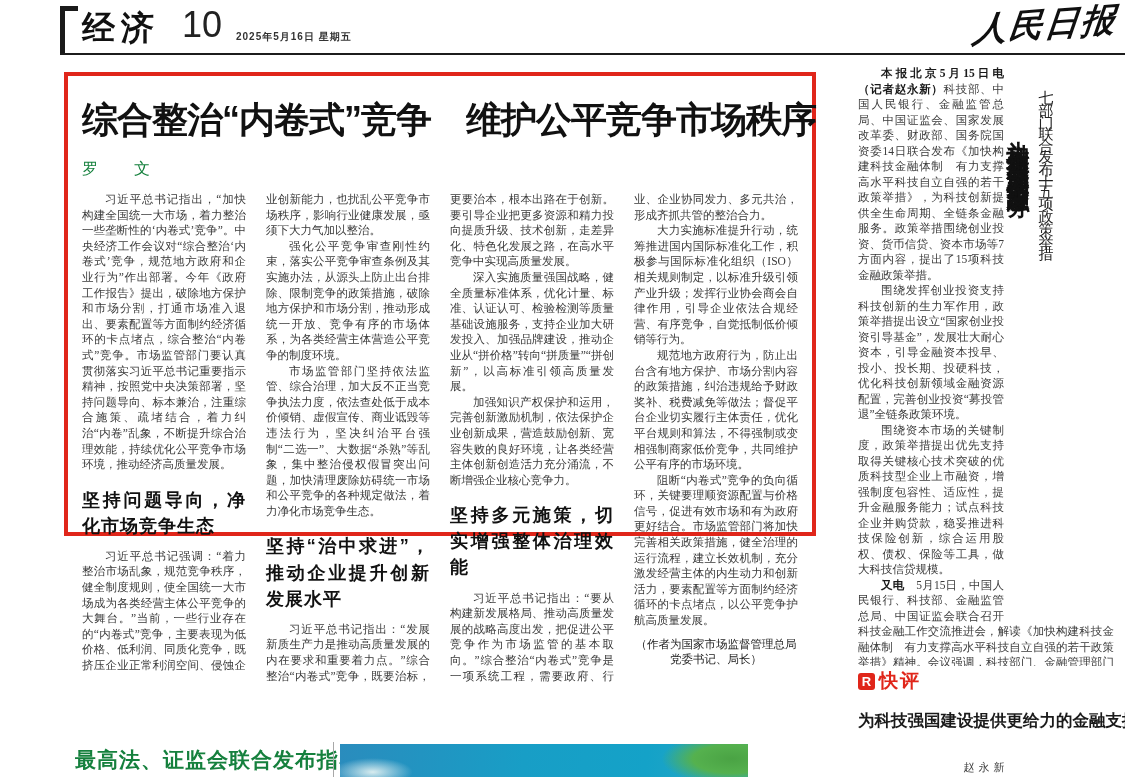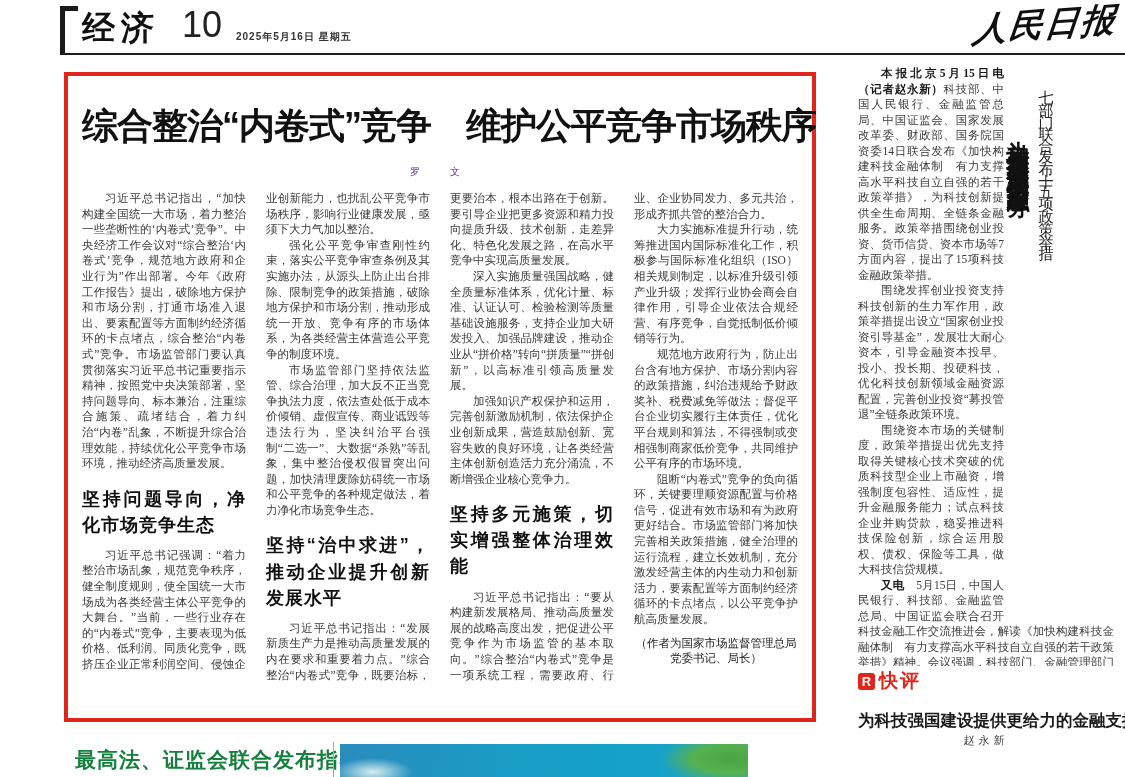--- a/index.html
+++ b/index.html
@@ -13,25 +13,25 @@
                  letter-spacing:6px;font-family:"Liberation Sans","DejaVu Sans",sans-serif;color:#111;}
   .page-number{position:absolute;left:182px;top:4px;font-size:36px;font-weight:400;
                font-family:"Liberation Sans","DejaVu Sans",sans-serif;color:#222;}
   .page-date{position:absolute;left:236px;top:30px;font-size:10px;letter-spacing:1px;
              font-family:Liberation Sans, sans-serif;color:#333;font-weight:700;}
   .masthead{position:absolute;right:8px;top:2px;font-size:34px;font-weight:700;font-style:italic;
             transform:rotate(-4deg) skewX(-10deg);color:#101010;letter-spacing:2px;}
   .header-rule{position:absolute;left:60px;top:53px;width:1065px;height:2px;background:#1c1c1c;}
 
   
-  .main-box{position:absolute;left:64px;top:72px;width:752px;height:650px;
-            border:4px solid #e0261a;box-sizing:border-box;padding:10px 14px 8px;background:#fff;}
+  .main-box{position:absolute;left:64px;top:72px;width:752px;height:464px;
+            border:4px solid #e0261a;box-sizing:border-box;padding:4px 14px 8px;background:#fff;}
   .main-headline{margin:16px 0 0;text-align:center;font-size:36px;font-weight:900;color:#111;
                  font-family:"Liberation Sans","DejaVu Sans",sans-serif;letter-spacing:-1px;white-space:nowrap;}
-  .main-byline{text-align:center;font-size:10px;color:#4c1d95;margin:14px 0 12px;letter-spacing:10px;}
+  .main-byline{font-size:16px;color:#15803d;margin:14px 0 12px;letter-spacing:10px;}
   .article-body{height:534px;overflow:hidden;column-count:4;column-gap:20px;
                 font-size:11.5px;line-height:15.6px;color:#3a3a3a;text-align:justify;}
   .article-body p{margin:0;text-indent:2em;}
   .article-body h3{font-family:"Liberation Sans","DejaVu Sans",sans-serif;font-size:18px;line-height:1.45;
                    color:#111;margin:14px 0 10px;letter-spacing:1px;}
   .article-body p.author{text-indent:0;text-align:center;font-weight:400;margin-top:8px;color:#222;}
 
   
   .right-article{position:absolute;left:858px;top:66px;width:256px;height:600px;overflow:hidden;
                  font-size:11.5px;line-height:15.5px;color:#3a3a3a;text-align:justify;}
@@ -47,21 +47,21 @@
   
   .quick-review{position:absolute;left:858px;top:668px;width:256px;}
   .qr-head{display:flex;align-items:center;}
   .qr-logo{display:inline-block;width:17px;height:17px;background:#e0261a;color:#fff;border-radius:3px;
            font-family:"Liberation Sans","DejaVu Sans",sans-serif;font-weight:700;font-size:13px;
            line-height:17px;text-align:center;margin-right:4px;}
   .qr-label{color:#e0261a;font-weight:700;font-size:19px;letter-spacing:2px;
             font-family:"Liberation Sans","DejaVu Sans",sans-serif;}
   .qr-title{margin-top:16px;text-align:center;font-size:16.5px;font-weight:700;color:#1a1a1a;
             font-family:"Liberation Sans","DejaVu Sans",sans-serif;white-space:nowrap;}
-  .qr-byline{margin-top:1px;text-align:center;font-size:11px;color:#444;letter-spacing:4px;}
+  .qr-byline{margin-top:28px;text-align:center;font-size:11px;color:#444;letter-spacing:4px;}
 
   
   .bottom-headline{position:absolute;left:75px;top:746px;font-size:21px;font-weight:700;color:#15803d;
                    font-family:"Liberation Sans","DejaVu Sans",sans-serif;letter-spacing:1px;}
   .bottom-divider{position:absolute;left:333px;top:742px;width:1px;height:35px;background:#a8a8a8;}
   .bottom-photo{position:absolute;left:340px;top:744px;width:408px;height:33px;
     background:
       radial-gradient(ellipse 70px 26px at 96% 45%, #4aa344 0%, #55b14e 55%, rgba(85,177,78,0) 100%),
       radial-gradient(ellipse 40px 14px at 8% 85%, #d8ecef 0%, rgba(216,236,239,0) 100%),
       linear-gradient(96deg, #2a8cbd 0%, #189ec6 45%, #14a2c8 75%, #2ba9c2 100%);}

